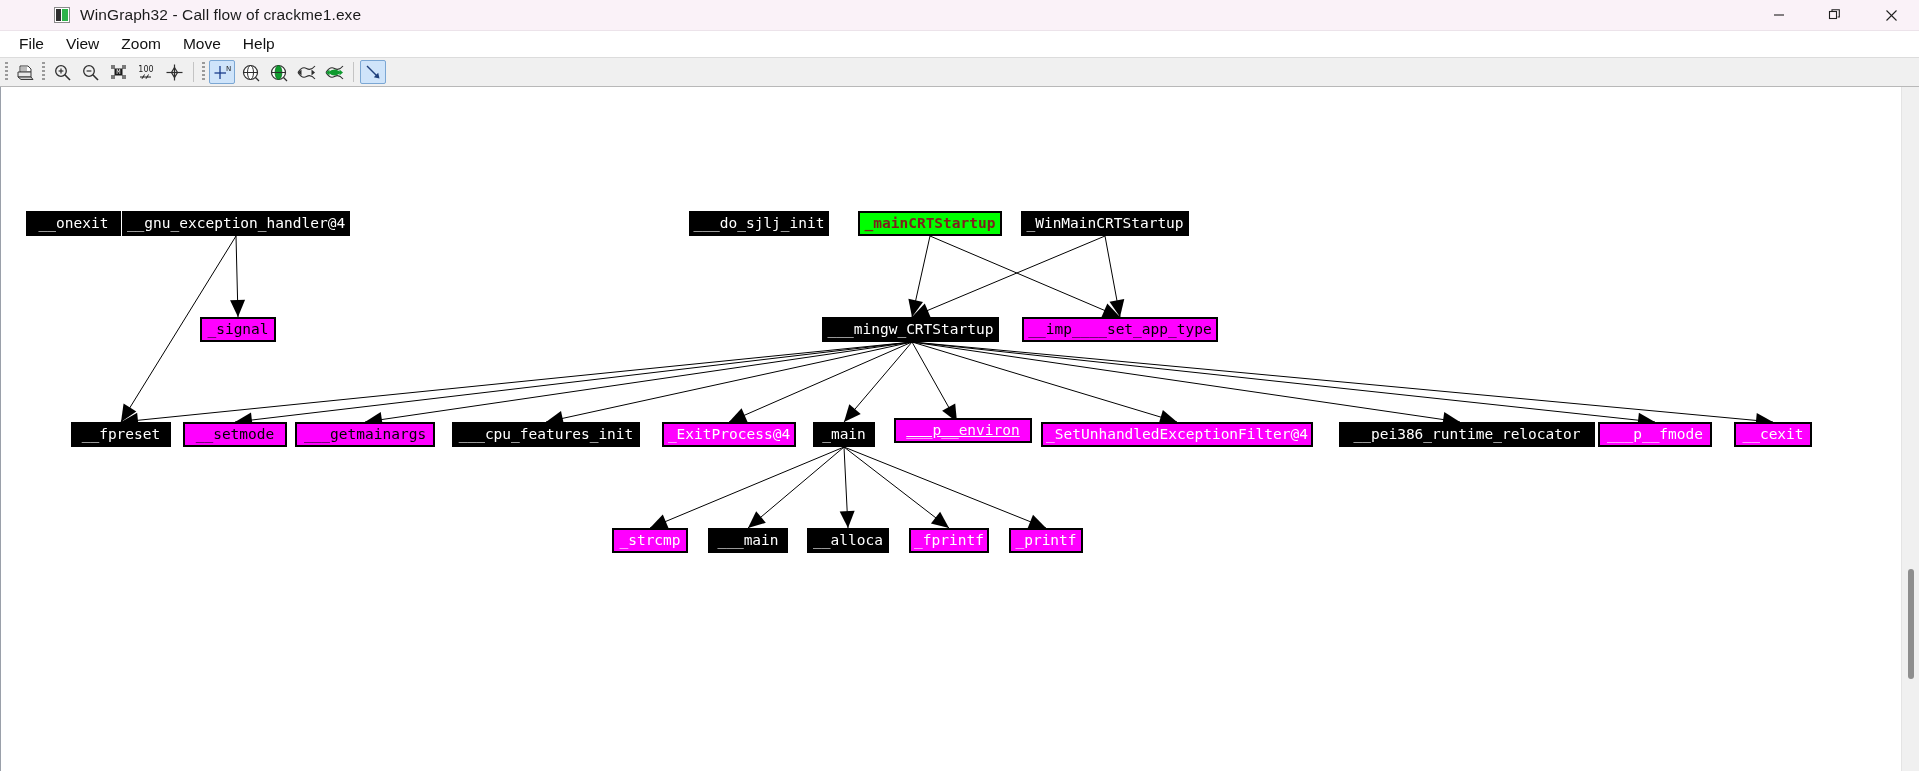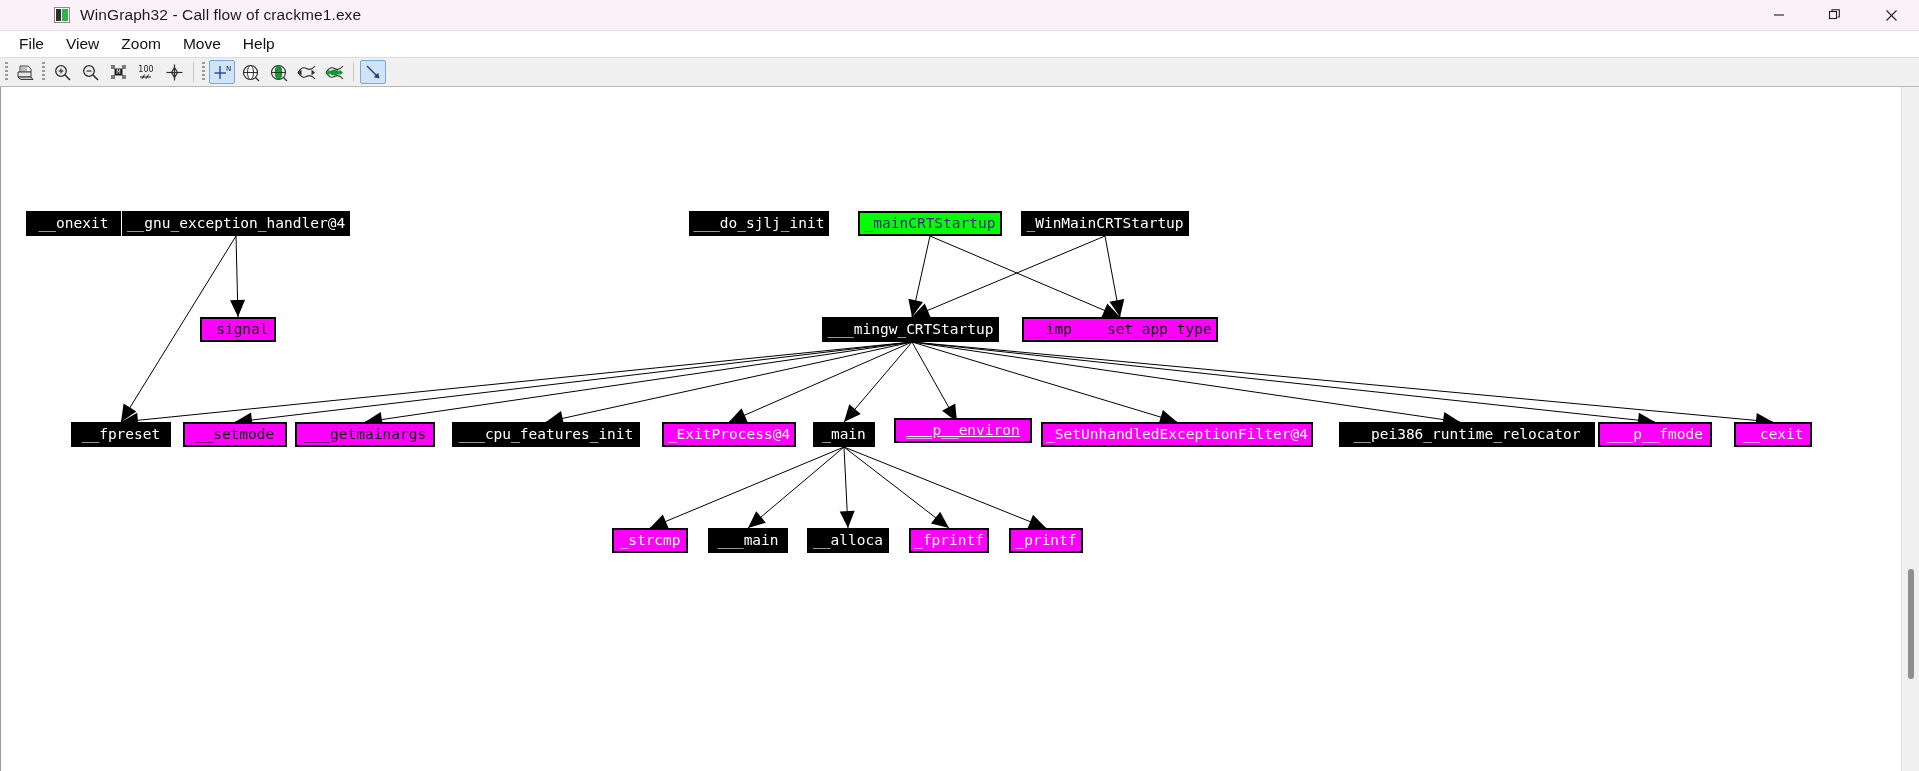--- a/index.html
+++ b/index.html
@@ -159,22 +159,23 @@
     border: 2px solid #000000;
     padding: 0 5px;
   }
   .node.black {
     background: #000000;
     color: #ffffff;
     border-color: #000000;
   }
   .node.green {
     background: #00ff00;
-    color: #4c1d95;
+    color: #7f1d1d;
     border-color: #000000;
+    font-weight: bold;
   }
   .node.magenta-blacktext {
     background: #ff00ff;
     color: #000000;
     border-color: #000000;
   }
   .node.magenta-whitetext {
     background: #ff00ff;
     color: #ffffff;
     border-color: #000000;

